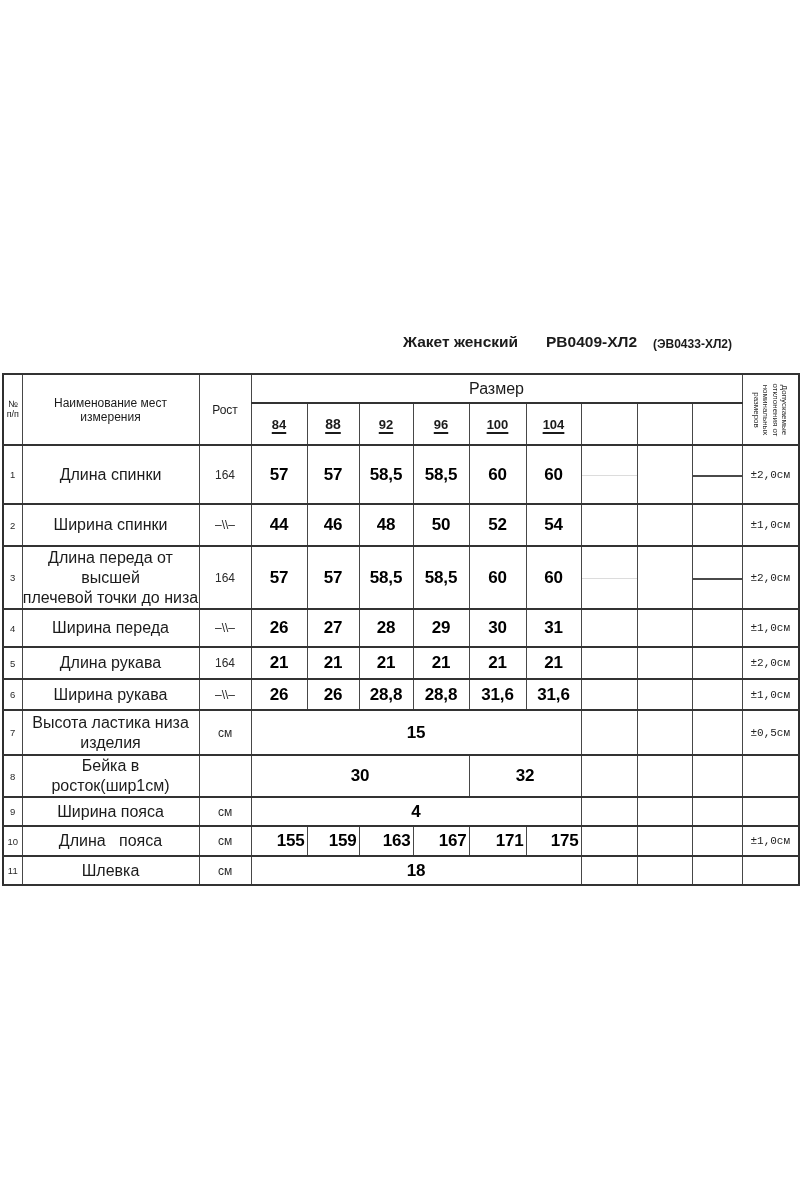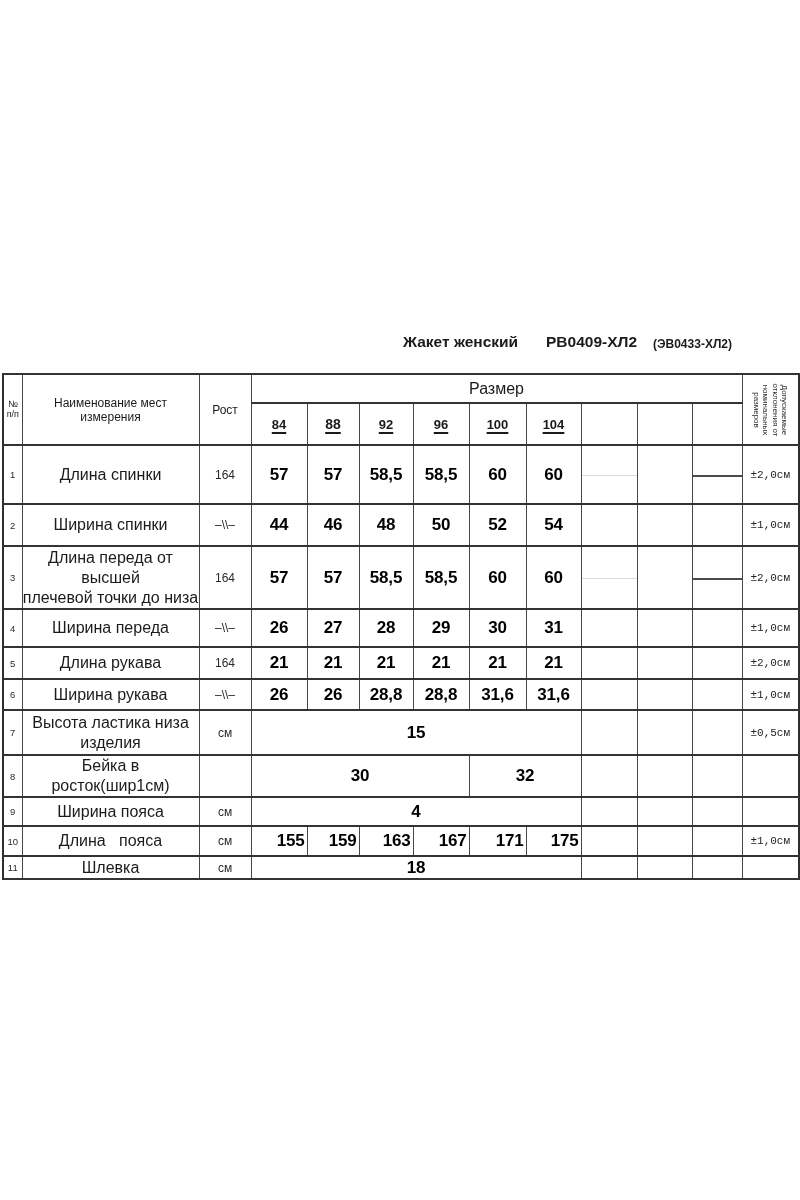--- a/index.html
+++ b/index.html
@@ -246,21 +246,21 @@
       <td class="val right">163</td>
       <td class="val right">167</td>
       <td class="val right">171</td>
       <td class="val right">175</td>
       <td class="ecell"></td>
       <td class="ecell"></td>
       <td class="ecell"></td>
       <td class="tol">±1,0см</td>
     </tr>
 
-    <tr style="height:23px">
+    <tr style="height:29px">
       <td class="num">11</td>
       <td class="label">Шлевка</td>
       <td class="rost">см</td>
       <td class="val" colspan="6">18</td>
       <td class="ecell"></td>
       <td class="ecell"></td>
       <td class="ecell"></td>
       <td class="tol"></td>
     </tr>
   </tbody>

